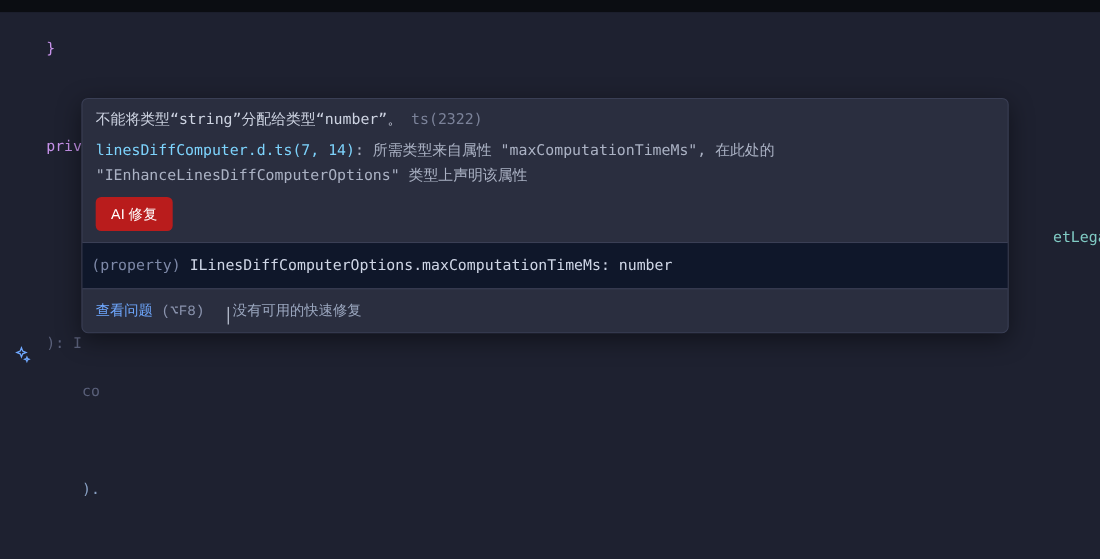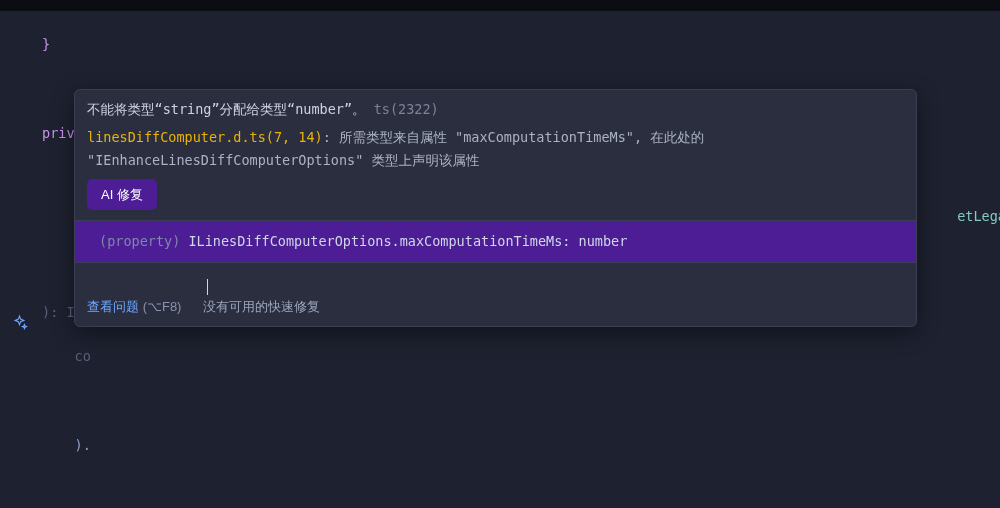--- a/index.html
+++ b/index.html
@@ -20,30 +20,30 @@
     position:absolute;left:74px;top:89px;width:841px;
     background:#2a2e3f;border:1px solid #3a3f55;border-radius:6px;
     box-shadow:0 6px 22px rgba(0,0,0,.45);
     font-family:Menlo,Consolas,monospace;
     z-index:40;
   }
   .hover .sec{padding:8px 12px 10px 12px;}
   .hover .sep{height:1px;background:#3a3f55;}
   .errline{color:#cdd3e1;}
   .errcode{color:#7b8299;}
-  .srcfile{color:#eab308;}
+  .srcfile{color:#7dd3fc;}
   .srctail{color:#abb2c4;}
   .btn-ai{
     display:inline-block;margin-top:8px;padding:5px 14px;border-radius:5px;
-    background:#4c1d95;color:#fff;font-family:-apple-system,"Segoe UI",sans-serif;font-size:13px;
+    background:#b91c1c;color:#fff;font-family:-apple-system,"Segoe UI",sans-serif;font-size:13px;
   }
-  .sigrow{padding:9px 24px;color:#9aa6be;background:#4c1d95;}
+  .sigrow{padding:9px 8px;color:#9aa6be;background:#0f172a;}
   .sigrow .kw{color:#7e89a8;}
   .sigrow .typ{color:#cfd6e6;}
-  .actions{padding:9px 12px;font-family:Liberation Sans, sans-serif;font-size:13px;color:#9aa6be;margin-top:24px;}
+  .actions{padding:9px 12px;font-family:Liberation Mono, monospace;font-size:13px;color:#9aa6be;}
   .actions .link{color:#6fa8ff;margin-right:18px;}
   .actions .kbd{color:#8a93ad;}
 
   .gutter-ico{
     position:absolute;left:10px;width:18px;height:18px;display:flex;align-items:center;justify-content:center;
   }
   .sparkle svg{width:17px;height:17px;}
 
   .overflow-tag{
     position:absolute;right:-6px;top:205px;color:#80cbc4;font-size:13.5px;

